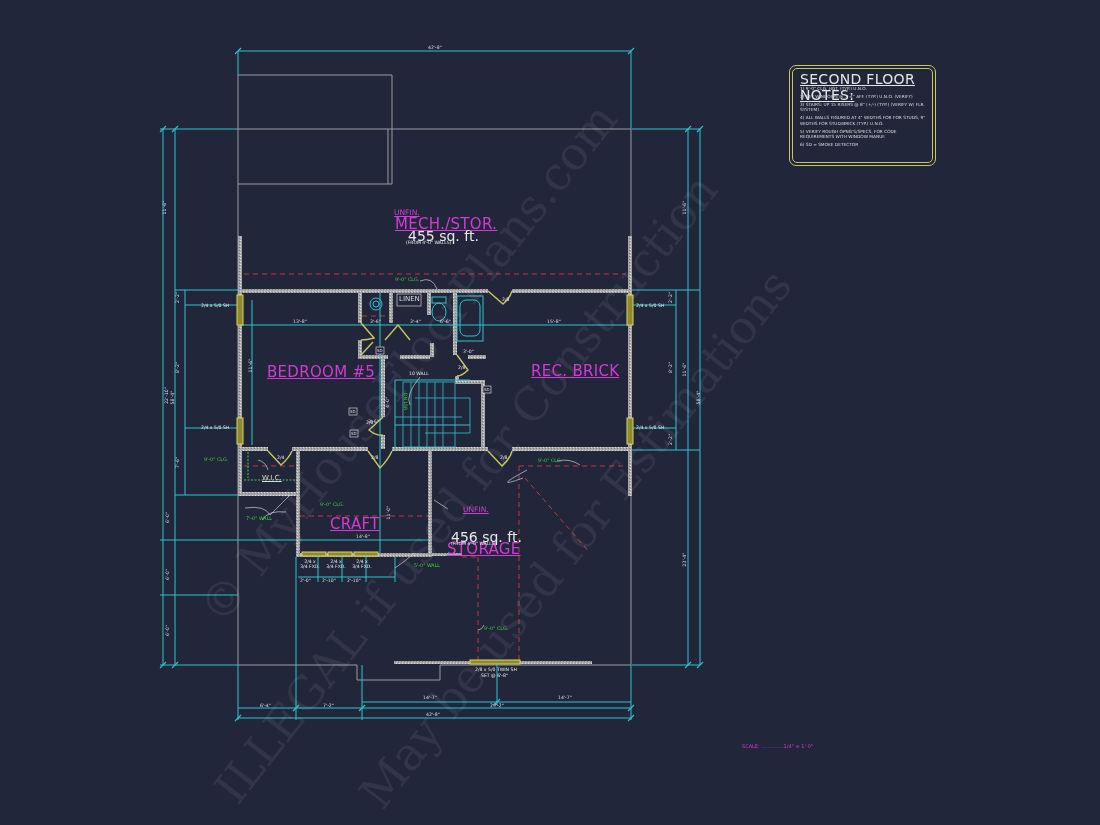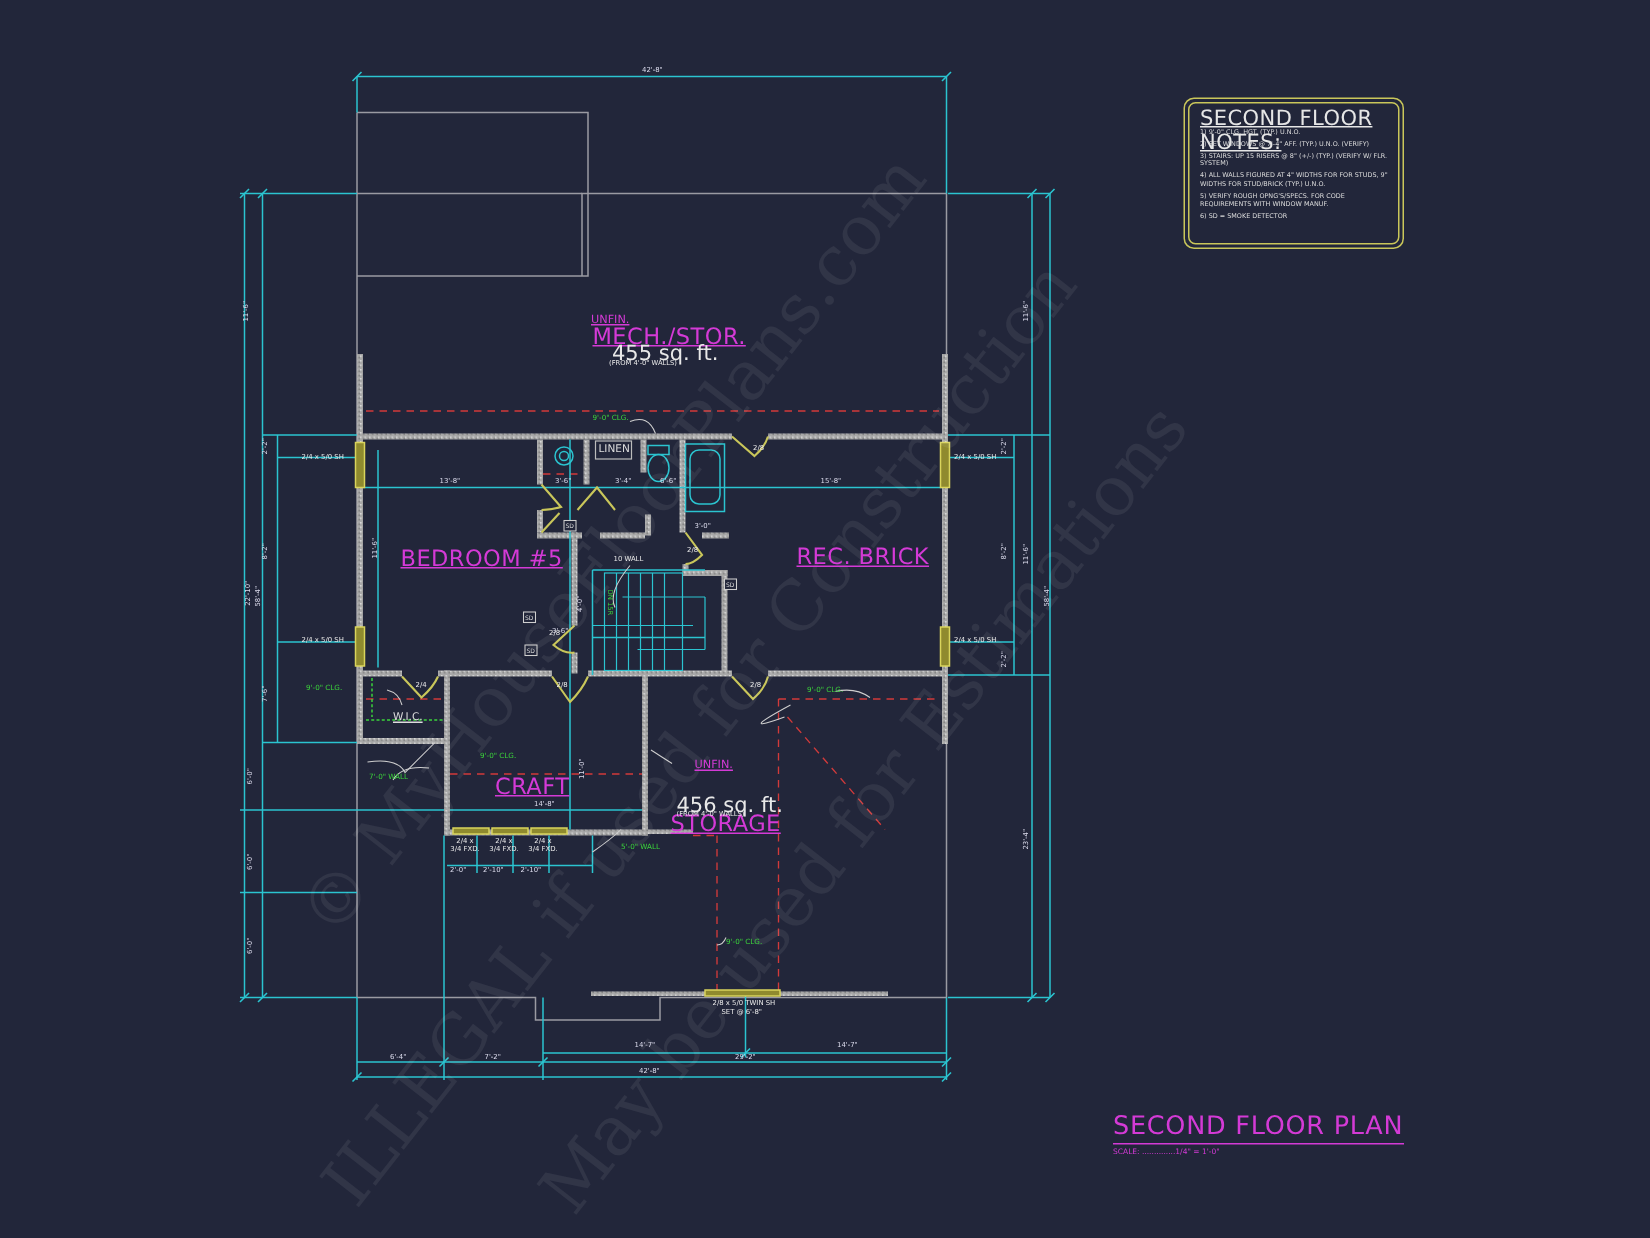--- a/index.html
+++ b/index.html
@@ -319,17 +319,16 @@
     <li>1) 9'-0" CLG. HGT. (TYP.) U.N.O.</li>
     <li>2) SET WINDOWS @ 7'-4" AFF. (TYP.) U.N.O. (VERIFY)</li>
     <li>3) STAIRS: UP 15 RISERS @ 8" (+/-) (TYP.) (VERIFY W/ FLR. SYSTEM)</li>
     <li>4) ALL WALLS FIGURED AT 4" WIDTHS FOR FOR STUDS, 9" WIDTHS FOR STUD/BRICK (TYP.) U.N.O.</li>
     <li>5) VERIFY ROUGH OPNG'S/SPECS. FOR CODE REQUIREMENTS WITH WINDOW MANUF.</li>
     <li>6) SD = SMOKE DETECTOR</li>
   </ol>
 </div>
 
 <div class="title-block">
-  <div class="plan-title">SECOND FLOOR PLAN</div>
   <div class="plan-scale">SCALE: ..............1/4" = 1'-0"</div>
 </div>
 
 </div>
 
 </body></html>

